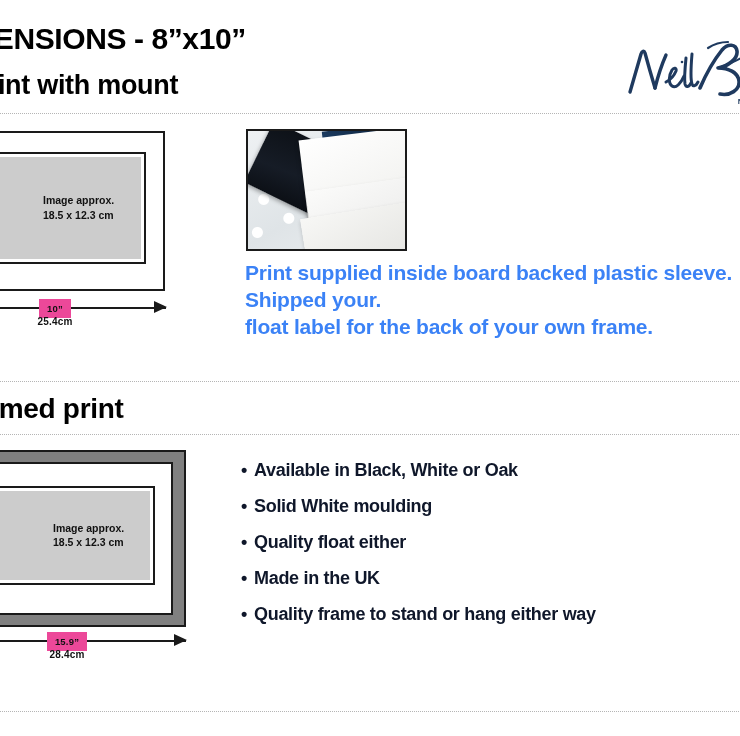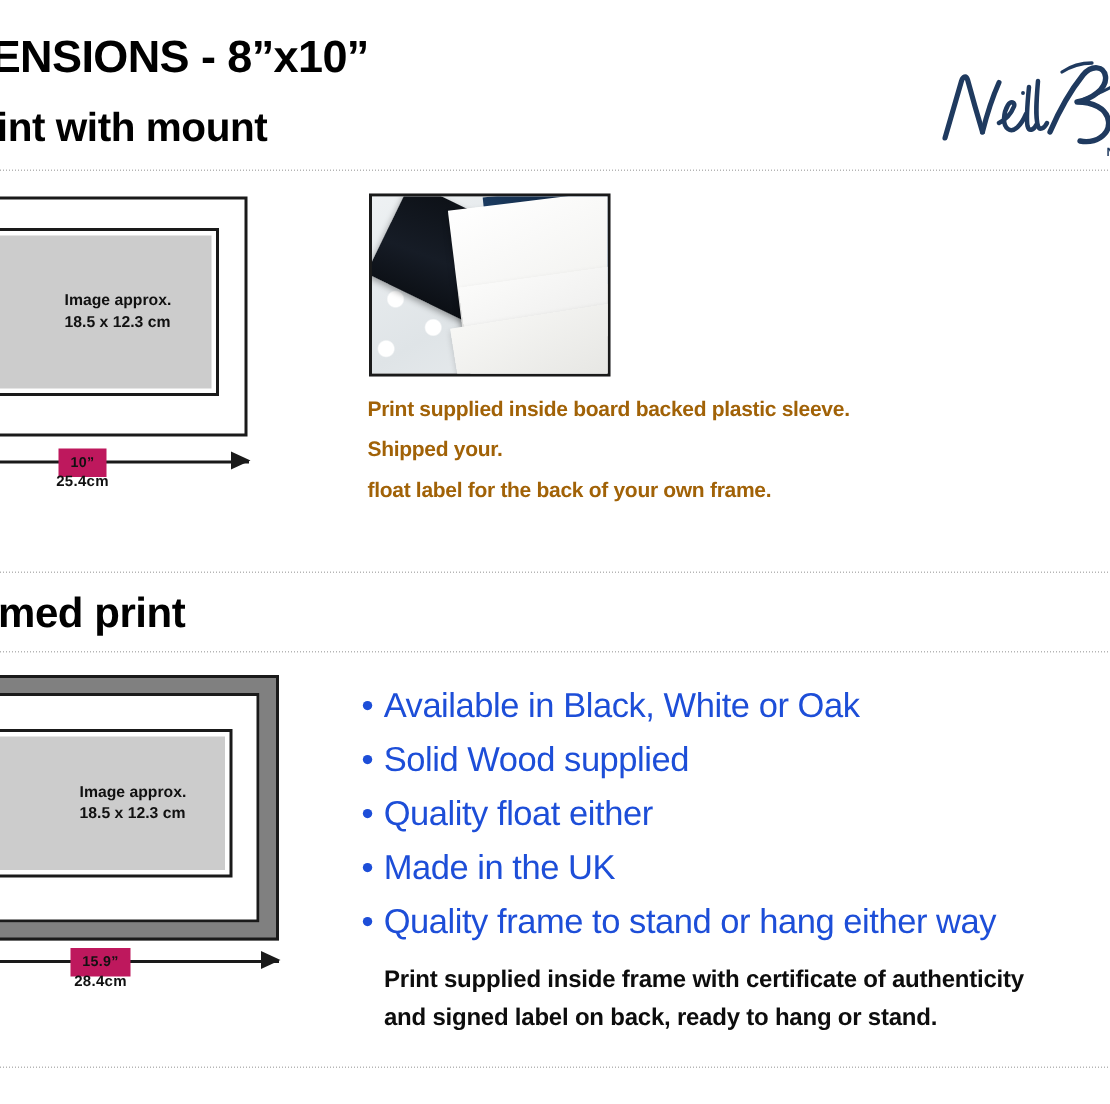--- a/index.html
+++ b/index.html
@@ -200,21 +200,21 @@
   .dim .label-box {
     position: absolute;
     left: 0;
     top: 0;
     width: 100%;
     text-align: center;
     pointer-events: none;
   }
   .dim .dim-in {
     display: inline-block;
-    background: #be185d;
+    background: #ec4899;
     padding: 0 8px;
     font-size: 9.5px;
     font-weight: 700;
     letter-spacing: 0.2px;
     line-height: 19px;
     color: #111;
   }
   .dim .dim-cm {
     display: block;
     margin-top: -2px;
@@ -302,44 +302,44 @@
     background: linear-gradient(160deg, #f7f7f5 0%, #e6e6e3 80%);
     transform: rotate(-9deg);
     box-shadow: 0 2px 4px rgba(0,0,0,.18);
   }
 
   
   .copy1 {
     position: absolute;
     left: 245px;
     top: 259px;
-    font-size: 14px;
+    font-size: 21px;
     font-weight: 600;
     line-height: 27px;
     letter-spacing: -0.2px;
     white-space: nowrap;
-    color: #a16207;
+    color: #3b82f6;
   }
   .copy1 div { white-space: nowrap; }
 
   .bullets {
     position: absolute;
     left: 241px;
     top: 452px;
     margin: 0;
     padding: 0;
     list-style: none;
   }
   .bullets li {
-    font-size: 23px;
-    font-weight: 400;
+    font-size: 18px;
+    font-weight: 700;
     line-height: 36px;
     letter-spacing: -0.3px;
     white-space: nowrap;
-    color: #1d4ed8;
+    color: #0f172a;
   }
   .bullets li .dot { margin-right: 7px; }
 
   .copy2 {
     position: absolute;
     left: 256px;
     top: 641px;
     font-size: 16px;
     font-weight: 600;
     line-height: 25px;
@@ -432,26 +432,22 @@
     <div class="rule"></div>
     <div class="arrow-head"></div>
     <div class="label-box">
       <span class="dim-in">15.9”</span>
       <span class="dim-cm">28.4cm</span>
     </div>
   </div>
 
   <ul class="bullets">
     <li><span class="dot">•</span><span>Available in Black, White or Oak</span></li>
-    <li><span class="dot">•</span><span>Solid Wood supplied</span></li>
+    <li><span class="dot">•</span><span>Solid White moulding</span></li>
     <li><span class="dot">•</span><span>Quality float either</span></li>
     <li><span class="dot">•</span><span>Made in the UK</span></li>
     <li><span class="dot">•</span><span>Quality frame to stand or hang either way</span></li>
   </ul>
 
-  <div class="copy2">
-    <div>Print supplied inside frame with certificate of authenticity</div>
-    <div>and signed label on back, ready to hang or stand.</div>
-  </div>
 
   <div class="divider divider-footer"></div>
 
 </div>
 
 </body></html>

